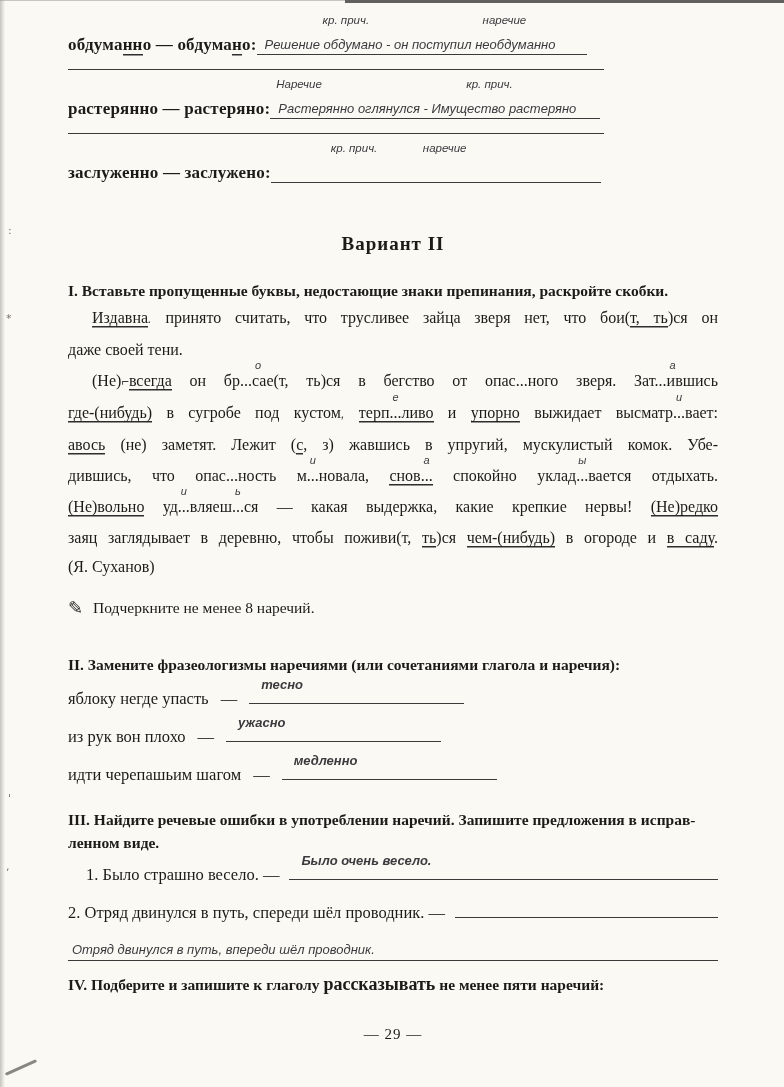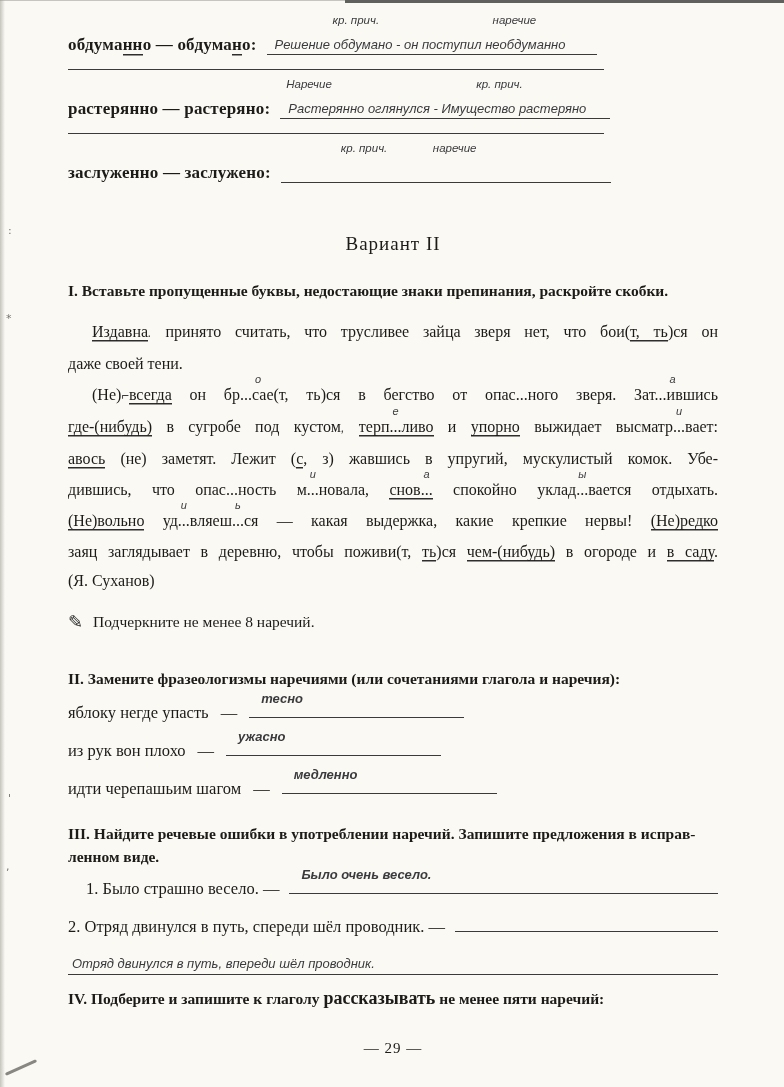--- a/index.html
+++ b/index.html
@@ -23,35 +23,35 @@
 
   
   .hw, .hw-mark, .ins, .aw, .lbl {
     font-family:"Liberation Sans","DejaVu Sans",sans-serif; font-style:italic; color:#3b3b3e;
   }
 
   
   .pair-row { display:flex; align-items:flex-end; margin-top:22px; }
   .printed { font-size:17px; font-weight:700; letter-spacing:.2px; white-space:nowrap; }
   .ans { position:relative; display:inline-block; width:330px; height:26px;
-         margin-left:10px; border-bottom:1.2px solid #3a3a3a; }
+         border-bottom:1.2px solid #3a3a3a; }
   .lbl { position:absolute; top:-14px; font-size:11.5px; white-space:nowrap; }
   .aw  { font-size:13px; white-space:nowrap; }
   .ans .aw { position:absolute; left:8px; bottom:2px; }
   .pair-block .blank-rule { margin-top:14px; width:536px; border-bottom:1.2px solid #3a3a3a; }
   .pair-block:nth-of-type(1) .l1 { left:66px; }  .pair-block:nth-of-type(1) .l2 { left:226px; }
   .pair-block:nth-of-type(2) .l1 { left:6px; }   .pair-block:nth-of-type(2) .l2 { left:196px; }
   .pair-block:nth-of-type(3) .l1 { left:60px; }  .pair-block:nth-of-type(3) .l2 { left:152px; }
 
-  .heading { margin:50px 0 0; text-align:center; font-size:19px; font-weight:400; letter-spacing:1px; }
+  .heading { margin:50px 0 0; text-align:center; font-size:19px; font-weight:700; letter-spacing:1px; }
 
   .task-title { margin-top:24px; font-size:15.5px; font-weight:700; line-height:23px; }
 
   
-  .dict { margin-top:14px; }
+  .dict { }
   .dline { font-size:16px; line-height:31px; }
   .just { text-align:justify; text-align-last:justify; }
   .ind  { text-indent:24px; }
   .seg.u { box-shadow:0 1.5px 0 #2d2d2d; }
   .seg.has-ins { position:relative; }
   .ins { position:absolute; top:-12px; left:50%; transform:translateX(-50%);
          font-size:11px; line-height:11px; }
   .hw-mark { font-size:13px; }
   .author { text-align:left; font-size:16px; line-height:28px; padding-right:6px; }
 

